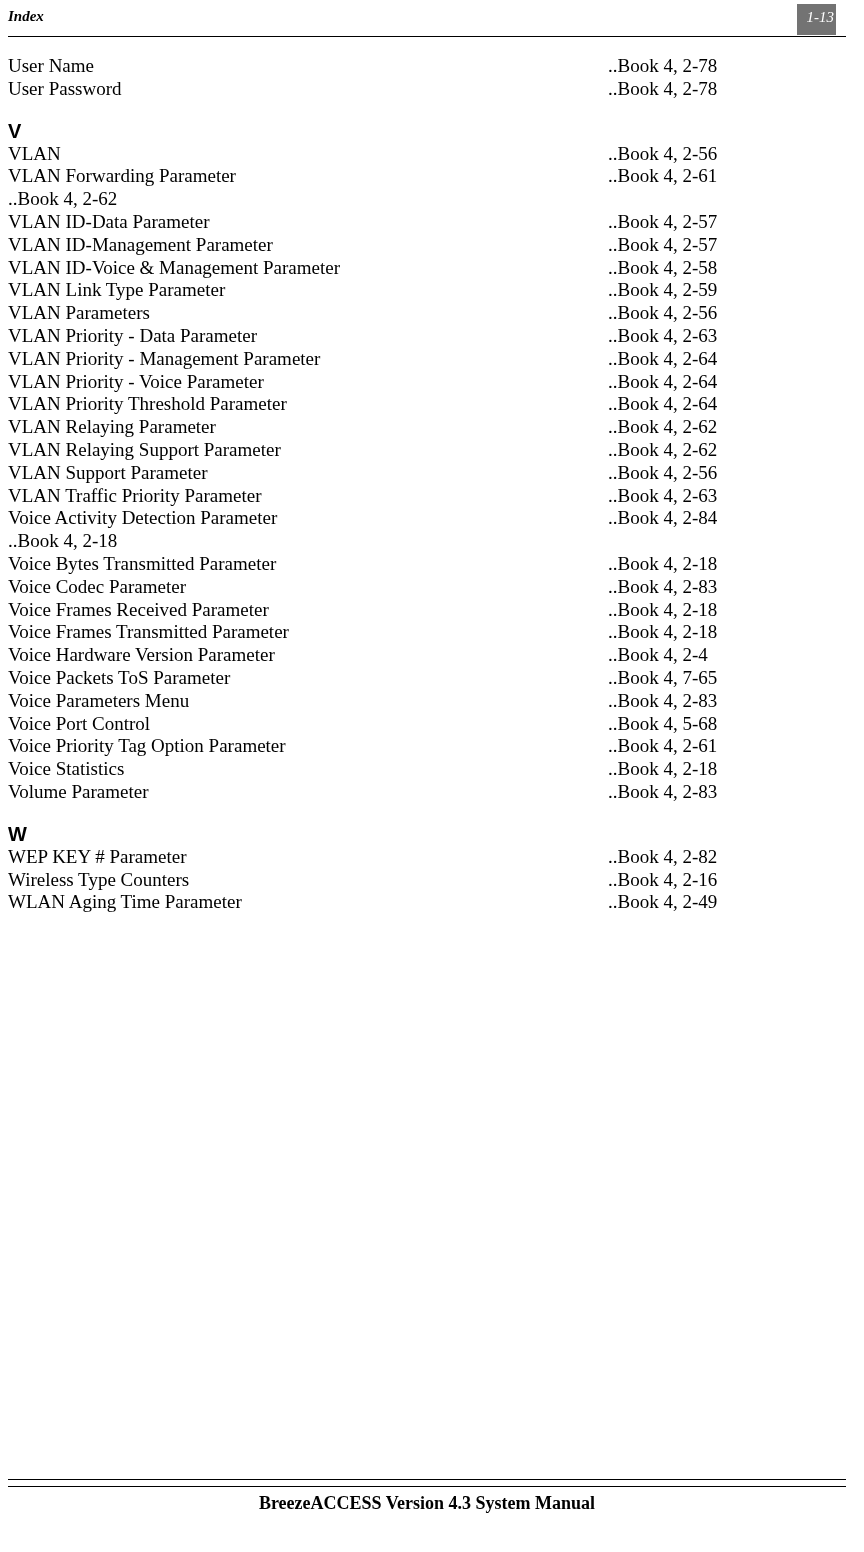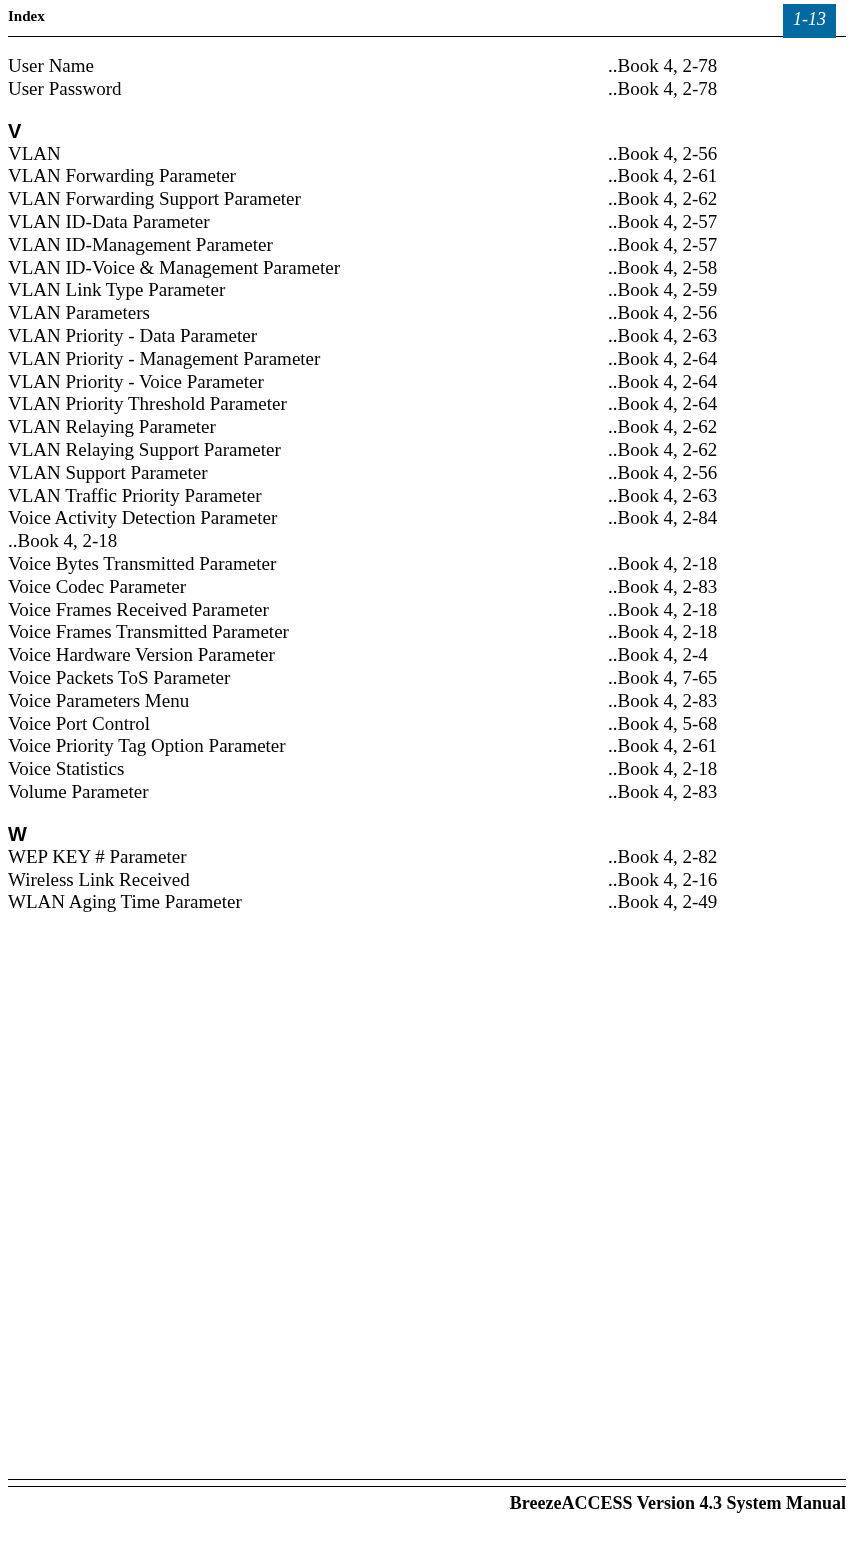--- a/index.html
+++ b/index.html
@@ -1,28 +1,28 @@
 <!DOCTYPE html>
 <html><head>
 <meta charset="utf-8">
 <style>
   html,body{margin:0;padding:0;background:#fff;color:#000;font-family:"Times New Roman",Times,serif;width:864px}
   .page{width:864px;min-height:1552px;padding:10px 18px 0 8px;box-sizing:border-box;position:relative}
   .top-row{position:relative;height:26px}
-  .top-label{font-weight:bold;font-size:15px;position:absolute;left:0;top:-2px}
-  .badge{position:absolute;right:10px;top:-6px;background:#0369a1;color:#fff;font-style:italic;font-size:18px;padding:6px 10px 10px 10px;line-height:1}
+  .top-label{font-style:italic;font-weight:bold;font-size:15px;position:absolute;left:0;top:-2px}
+  .badge{position:absolute;right:10px;top:-6px;background:#737373;color:#fff;font-style:italic;font-size:15px;padding:6px 2px 10px 10px;line-height:1}
   .rule{border:0;border-top:1.5px solid #000;margin:0}
   hr.thin{border-top:1px solid #000}
   .body{padding:18px 0 0 0;font-size:19px;line-height:1.2}
   .row{display:flex}
   .row .t{flex:0 0 600px}
   .row .r{flex:1}
   .sect{font-family:Arial,Helvetica,sans-serif;font-weight:bold;font-size:20px;margin-top:18px}
   .footer{position:absolute;bottom:38px;right:18px;left:8px}
-  .footer .ftxt{text-align:right;font-weight:bold;font-size:18px;padding-top:6px}
+  .footer .ftxt{text-align:center;font-weight:bold;font-size:18px;padding-top:6px}
   .spacer{height:6px}
 </style>
 </head>
 <body>
 <div class="page">
 
 <div class="top-row">
   <span class="top-label">Index</span>
   <span class="badge">1-13</span>
 </div>
@@ -41,21 +41,20 @@
       <div class="sect">V</div>
       <div class="row">
         <div class="t">VLAN</div>
         <div class="r">..Book 4, 2-56</div>
       </div>
       <div class="row">
         <div class="t">VLAN Forwarding Parameter</div>
         <div class="r">..Book 4, 2-61</div>
       </div>
       <div class="row">
-        <div class="t">VLAN Forwarding Support Parameter</div>
         <div class="r">..Book 4, 2-62</div>
       </div>
       <div class="row">
         <div class="t">VLAN ID-Data Parameter</div>
         <div class="r">..Book 4, 2-57</div>
       </div>
       <div class="row">
         <div class="t">VLAN ID-Management Parameter</div>
         <div class="r">..Book 4, 2-57</div>
       </div>
@@ -153,21 +152,21 @@
       <div class="row">
         <div class="t">Volume Parameter</div>
         <div class="r">..Book 4, 2-83</div>
       </div>
       <div class="sect">W</div>
       <div class="row">
         <div class="t">WEP KEY # Parameter</div>
         <div class="r">..Book 4, 2-82</div>
       </div>
       <div class="row">
-        <div class="t">Wireless Link Received</div>
+        <div class="t">Wireless Type Counters</div>
         <div class="r">..Book 4, 2-16</div>
       </div>
       <div class="row">
         <div class="t">WLAN Aging Time Parameter</div>
         <div class="r">..Book 4, 2-49</div>
       </div>
     </div>
 
 <div class="footer">
   <hr class="rule">

